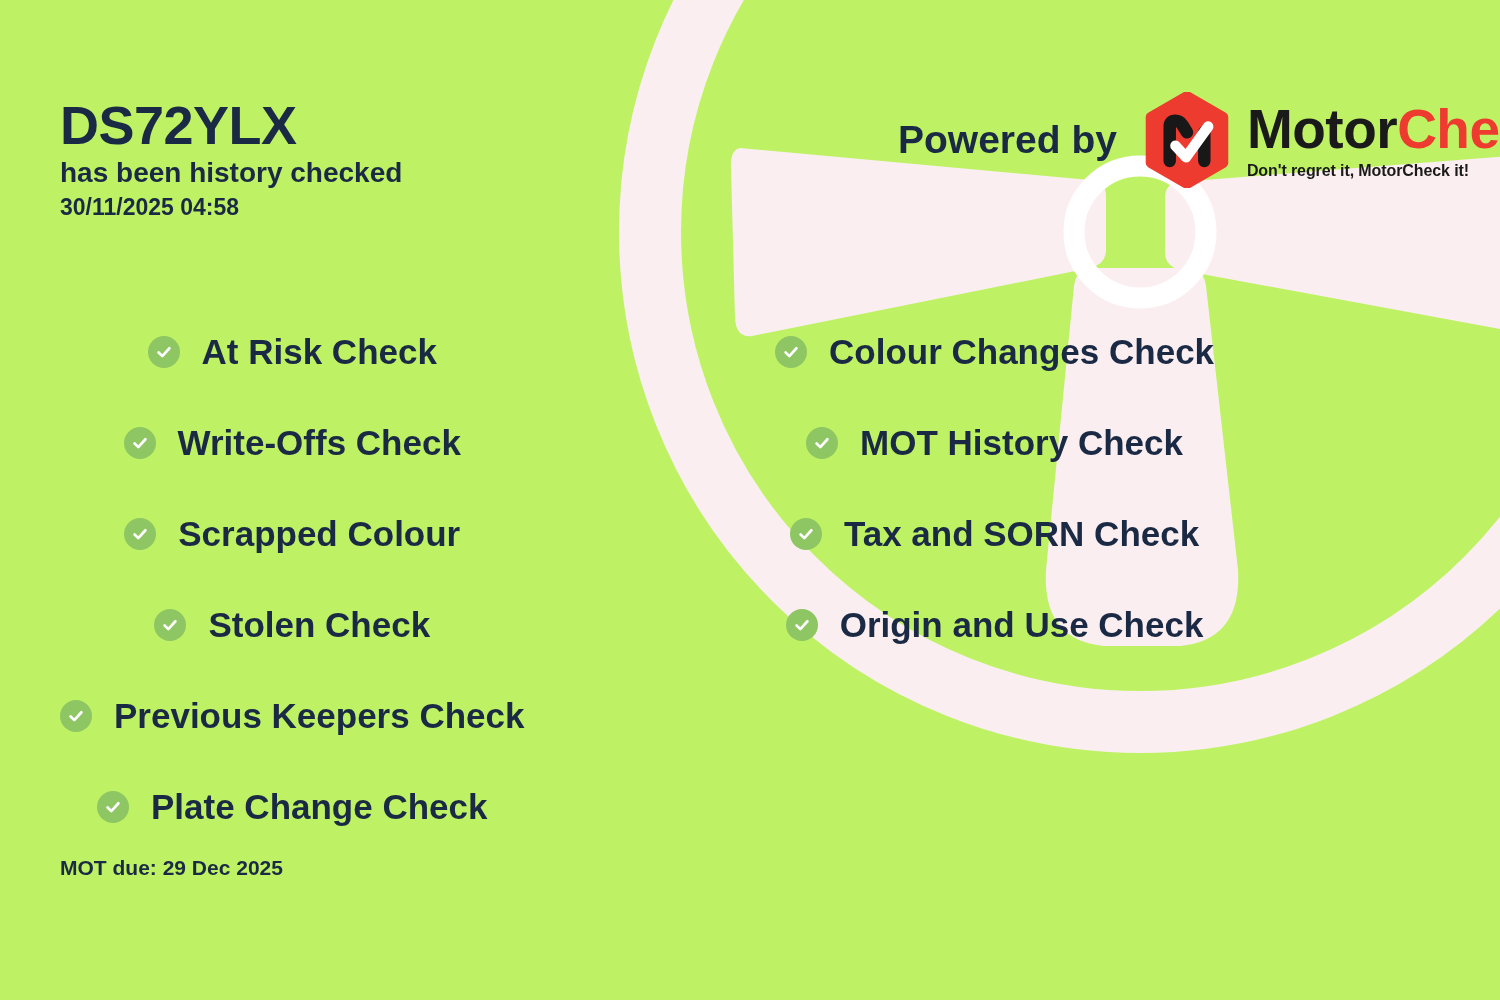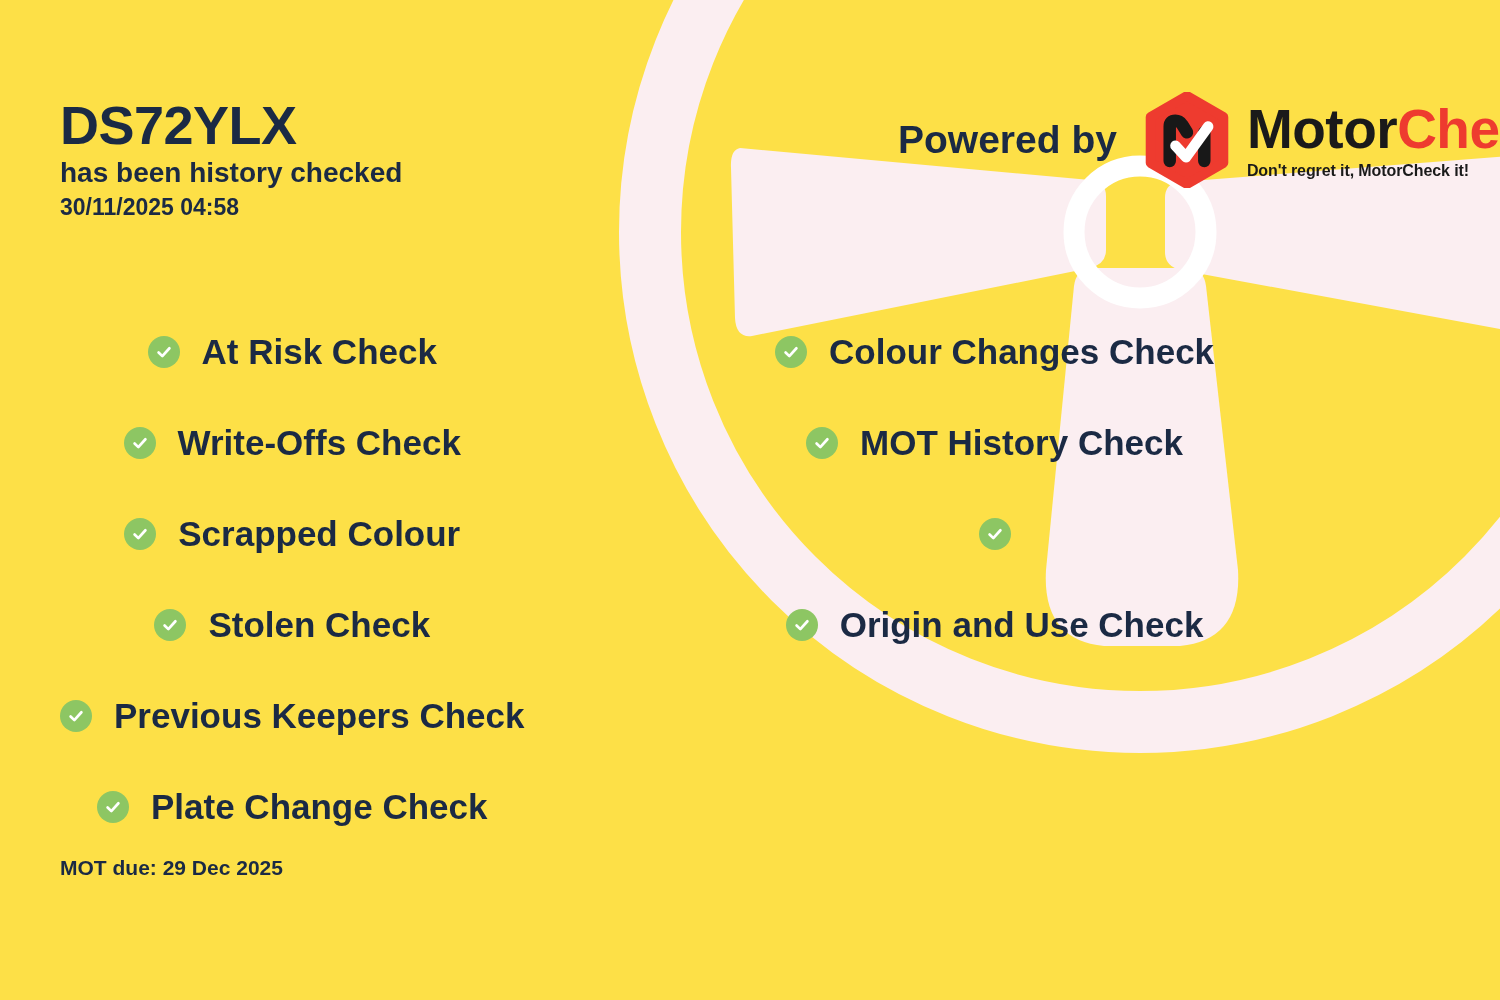--- a/index.html
+++ b/index.html
@@ -10,21 +10,21 @@
     width: 1500px;
     height: 1000px;
     background: #ffffff;
     font-family: "Liberation Sans", sans-serif;
     overflow: hidden;
   }
   #page {
     position: relative;
     width: 1500px;
     height: 1000px;
-    background: #fde047;
+    background: #bef264;
     overflow: hidden;
   }
 
   
   #wheel-watermark {
     position: absolute;
     left: 0;
     top: 0;
     width: 1500px;
     height: 1000px;
@@ -284,20 +284,21 @@
           </svg>
         </span>
         <span class="check-label">MOT History Check</span>
       </li>
       <li class="check-item">
         <span class="check-badge">
           <svg width="20" height="20" viewBox="0 0 24 24" aria-hidden="true">
             <path d="M5.5 12.6 L10 17 L18.5 7.5" fill="none" stroke="#ffffff" stroke-width="3.2" stroke-linecap="round" stroke-linejoin="round"></path>
           </svg>
         </span>
+        <span class="check-label">Tax and SORN Check</span>
       </li>
       <li class="check-item">
         <span class="check-badge">
           <svg width="20" height="20" viewBox="0 0 24 24" aria-hidden="true">
             <path d="M5.5 12.6 L10 17 L18.5 7.5" fill="none" stroke="#ffffff" stroke-width="3.2" stroke-linecap="round" stroke-linejoin="round"></path>
           </svg>
         </span>
         <span class="check-label">Origin and Use Check</span>
       </li>
     </ul>

